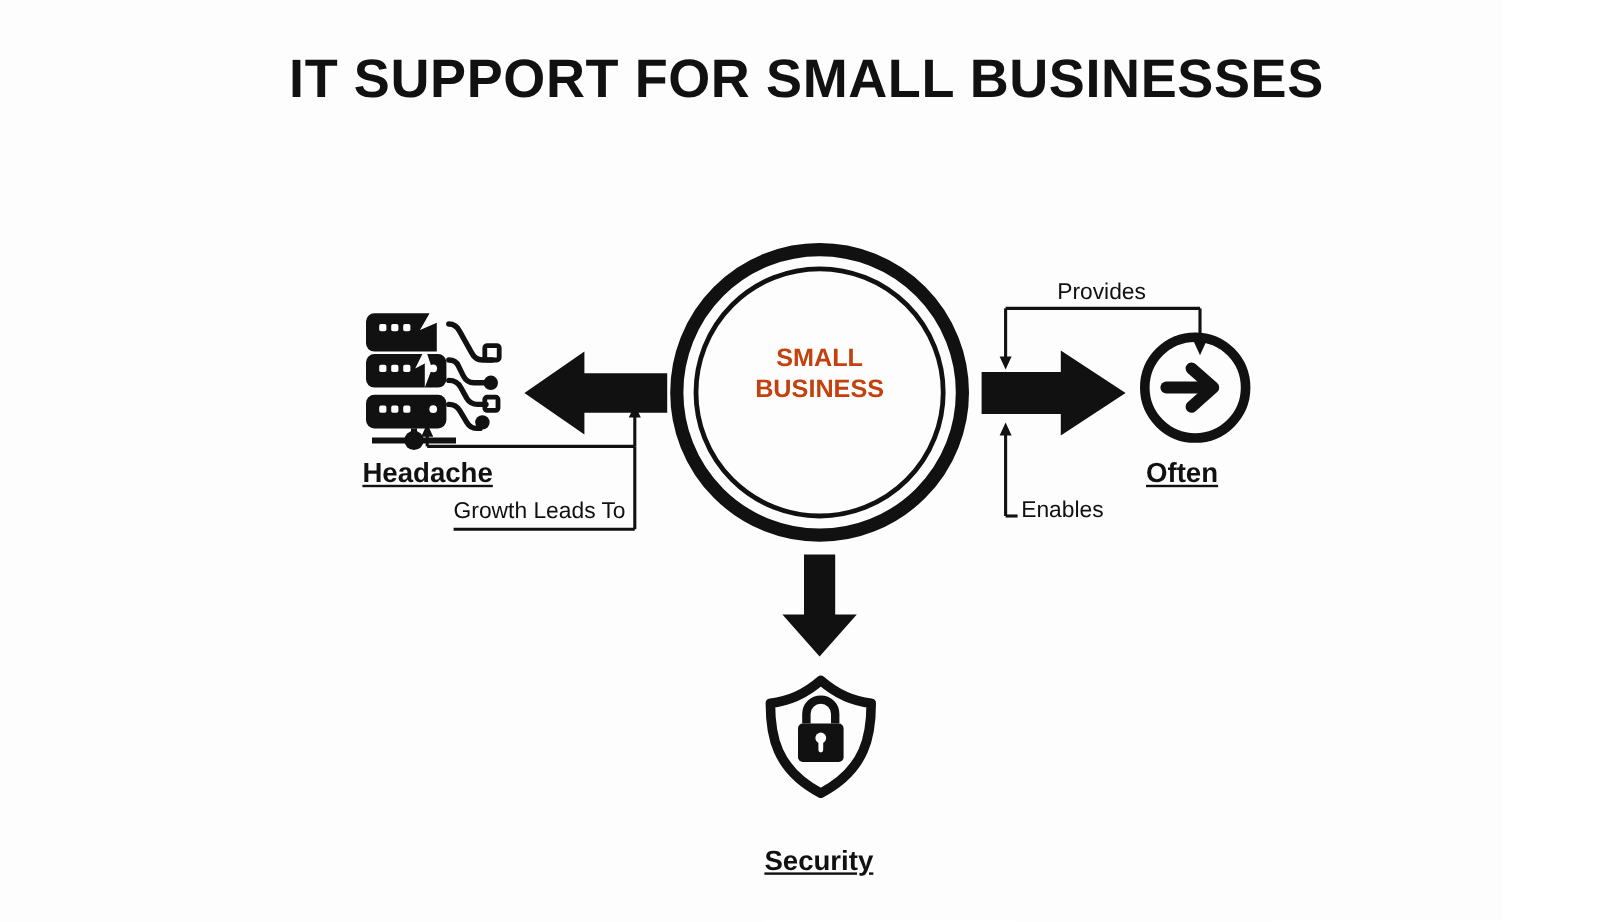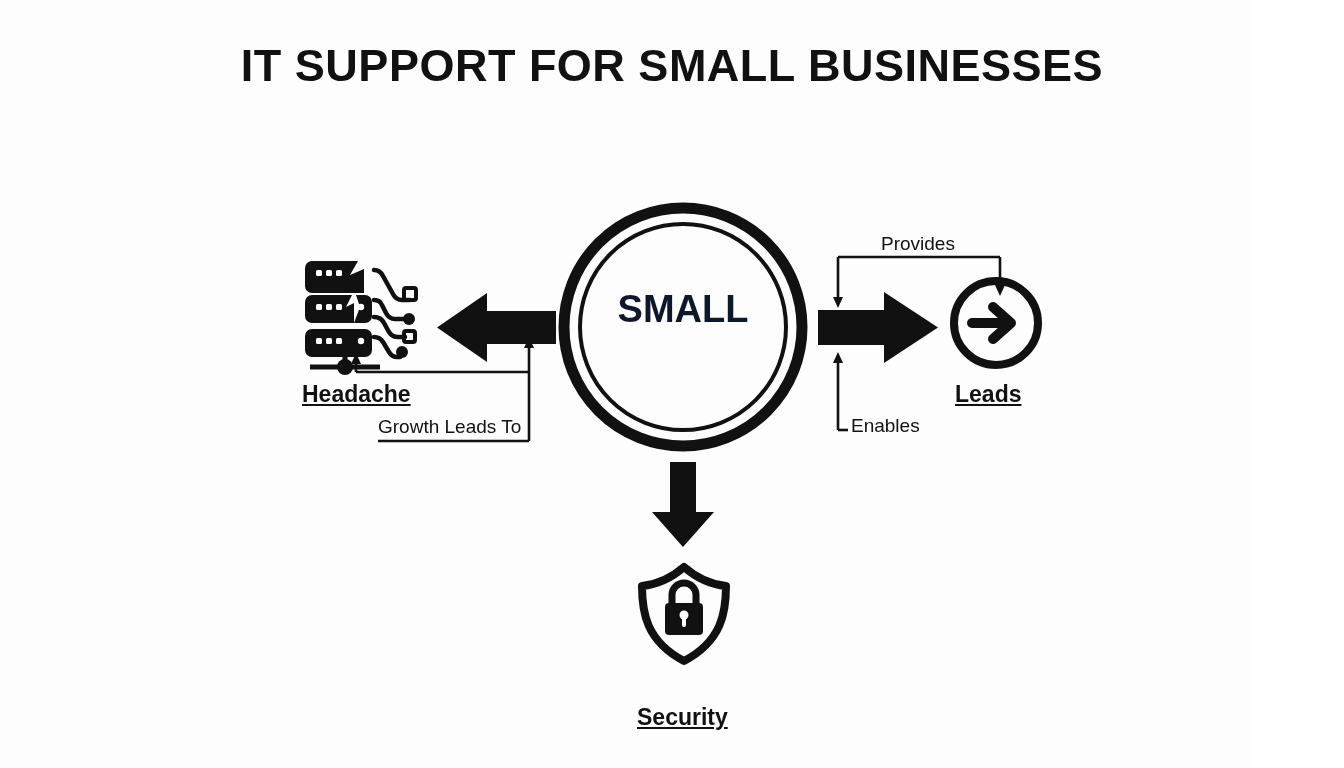--- a/index.html
+++ b/index.html
@@ -66,24 +66,24 @@
   #label-enables        { left: 881px; top: 233px; }
   #label-provides       { left: 851px; top: 415px; }
 
   
   #center-text {
     position: absolute;
     left: 563px;
     top: 286px;
     width: 240px;
     text-align: center;
-    font-size: 38px;
+    font-size: 21px;
     font-weight: bold;
     line-height: 1.25;
-    color: #0f172a;
+    color: #c2410c;
   }
   #center-text div { white-space: nowrap; }
 </style>
 </head>
 <body>
 
 <div id="canvas">
 
   <div id="diagram-title">IT SUPPORT FOR SMALL BUSINESSES</div>
 
@@ -178,23 +178,24 @@
     <g>
       <path d="M 838 430 L 848 430" stroke="#111111" stroke-width="2.6" fill="none"></path>
       <path d="M 838 430 L 838 360" stroke="#111111" stroke-width="2.6" fill="none"></path>
       <path d="M 833 363 L 838 352 L 843 363 Z" fill="#111111"></path>
     </g>
 
   </svg>
 
   <div id="center-text">
     <div>SMALL</div>
+    <div>BUSINESS</div>
   </div>
 
   <div id="label-headache" class="node-label">Headache</div>
-  <div id="label-growth" class="node-label">Leads</div>
+  <div id="label-growth" class="node-label">Often</div>
   <div id="label-security" class="node-label">Security</div>
 
   <div id="label-often-leads-to" class="edge-label">Growth Leads To</div>
   <div id="label-enables" class="edge-label">Provides</div>
   <div id="label-provides" class="edge-label">Enables</div>
 
 </div>
 
 </body></html>

